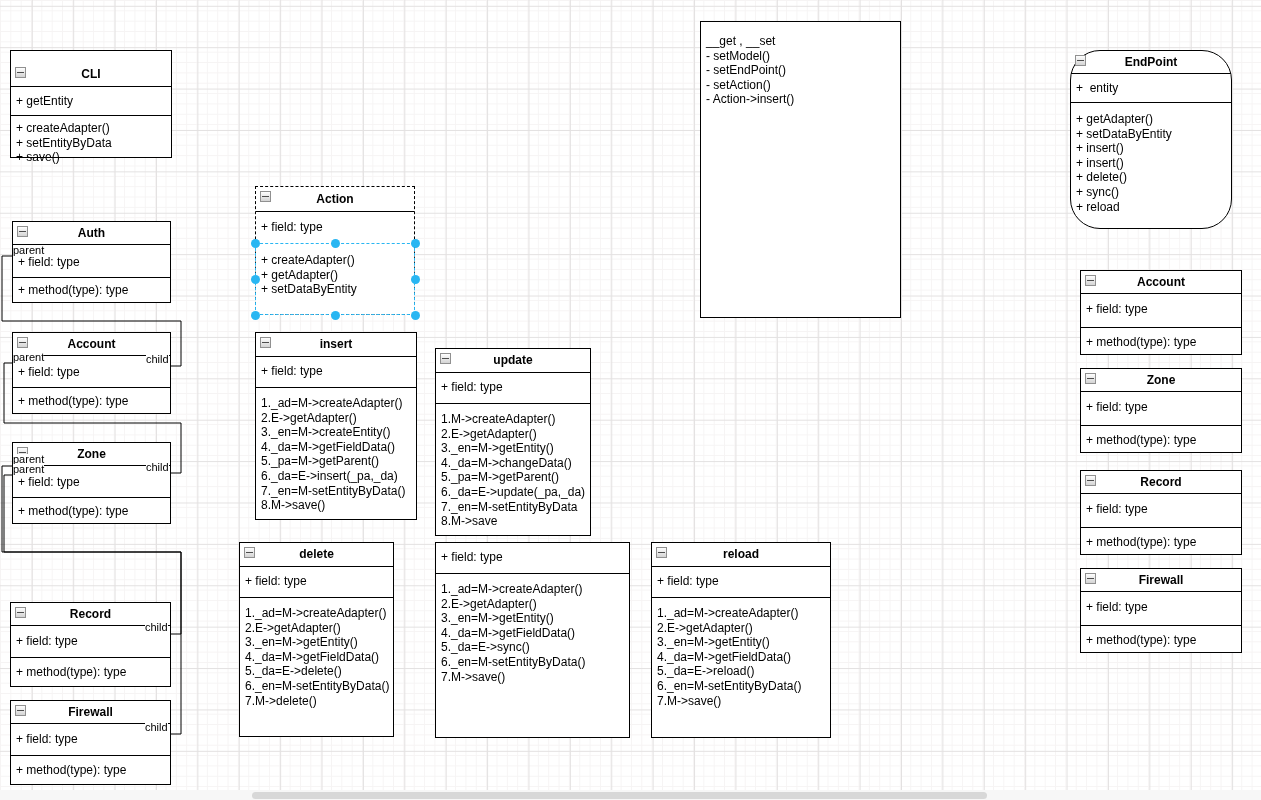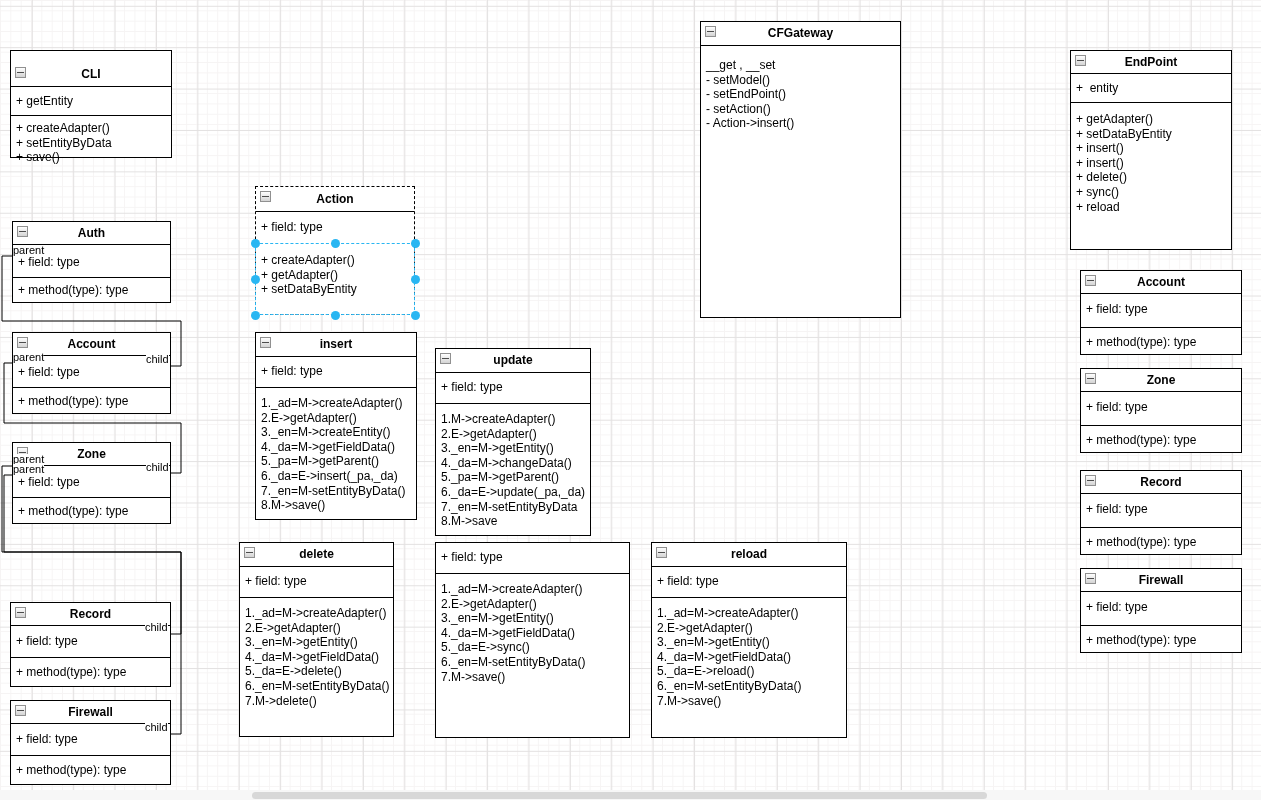--- a/index.html
+++ b/index.html
@@ -166,46 +166,45 @@
         <div class="uml-methods" style="padding-top: 8px;">
           <div class="line">1._ad=M-&gt;createAdapter()</div>
           <div class="line">2.E-&gt;getAdapter()</div>
           <div class="line">3._en=M-&gt;getEntity()</div>
           <div class="line">4._da=M-&gt;getFieldData()</div>
           <div class="line">5._da=E-&gt;sync()</div>
           <div class="line">6._en=M-setEntityByData()</div>
           <div class="line">7.M-&gt;save()</div>
         </div>
       </div>
-      <div class="uml-class" style="left: 651px; top: 542px; width: 196px; height: 196px;">
+      <div class="uml-class" style="left: 651px; top: 542px; width: 180px; height: 196px;">
         <div class="uml-title" style="height: 24px; line-height: 23px;"><div class="collapse-btn"></div><span class="uml-title-text">reload</span></div>
         <div class="uml-fields" style="height: 31px; padding-top: 7px;">
           <div class="line">+ field: type</div>
         </div>
         <div class="uml-methods" style="padding-top: 8px;">
           <div class="line">1._ad=M-&gt;createAdapter()</div>
           <div class="line">2.E-&gt;getAdapter()</div>
           <div class="line">3._en=M-&gt;getEntity()</div>
           <div class="line">4._da=M-&gt;getFieldData()</div>
           <div class="line">5._da=E-&gt;reload()</div>
           <div class="line">6._en=M-setEntityByData()</div>
           <div class="line">7.M-&gt;save()</div>
         </div>
       </div>
       <div class="uml-class" style="left: 700px; top: 21px; width: 201px; height: 297px;">
-        <div class="uml-title" style="height: 24px; line-height: 23px;"><div class="collapse-btn"></div><span class="uml-title-text">CFGateway</span></div>
         <div class="uml-methods" style="padding-top: 12px;">
           <div class="line">__get , __set</div>
           <div class="line">- setModel()</div>
           <div class="line">- setEndPoint()</div>
           <div class="line">- setAction()</div>
           <div class="line">- Action-&gt;insert()</div>
         </div>
       </div>
-      <div class="uml-class" style="left: 1070px; top: 50px; width: 162px; height: 200px;">
+      <div class="uml-class" style="left: 1070px; top: 50px; width: 162px; height: 179px; border-radius: 30px;">
         <div class="uml-title" style="height: 23px; line-height: 22px;"><div class="collapse-btn"></div><span class="uml-title-text">EndPoint</span></div>
         <div class="uml-fields" style="height: 29px; padding-top: 7px;">
           <div class="line">+  entity</div>
         </div>
         <div class="uml-methods" style="padding-top: 9px;">
           <div class="line">+ getAdapter()</div>
           <div class="line">+ setDataByEntity</div>
           <div class="line">+ insert()</div>
           <div class="line">+ insert()</div>
           <div class="line">+ delete()</div>

